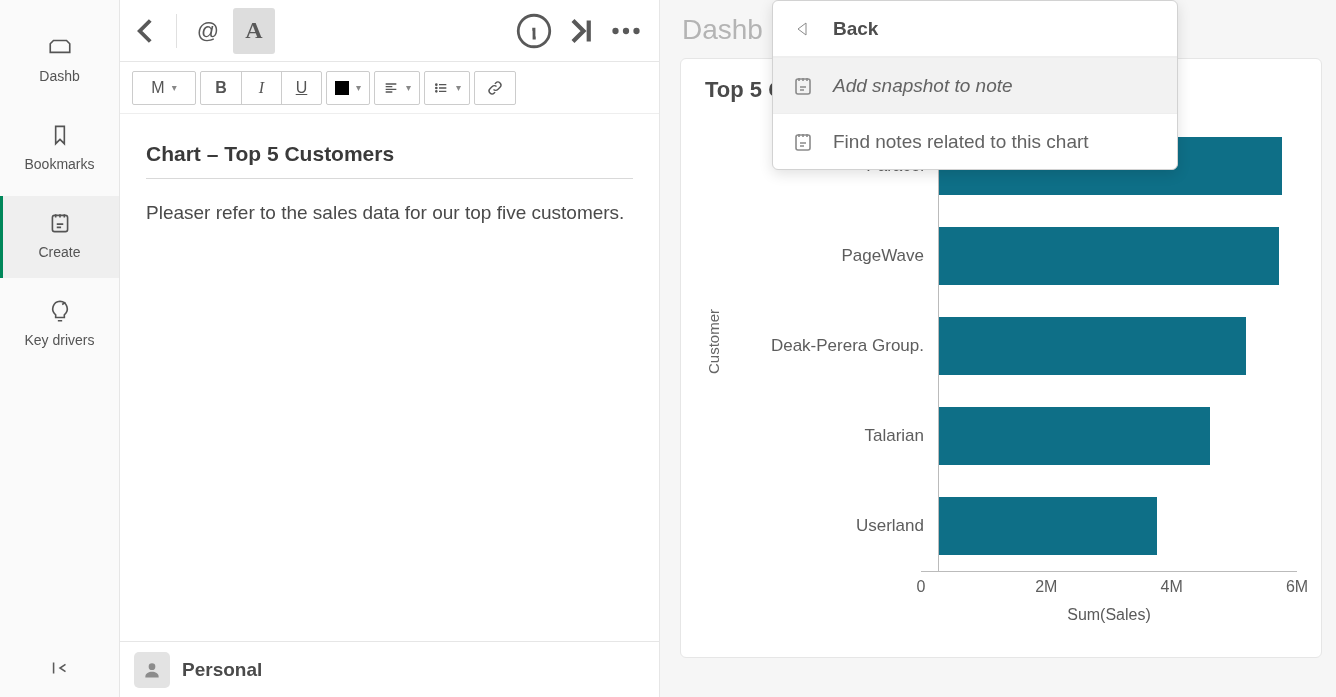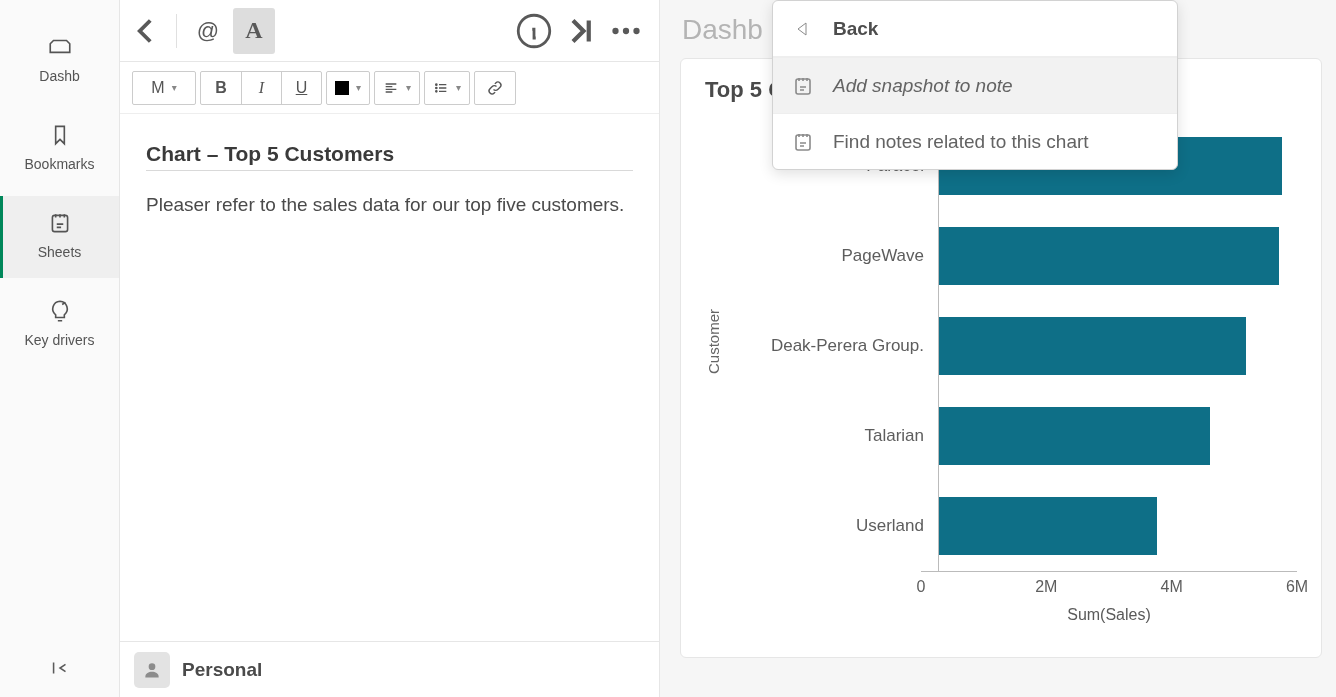--- a/index.html
+++ b/index.html
@@ -136,21 +136,21 @@
 
   .note-body {
     flex: 1;
     padding: 28px 26px;
     overflow: auto;
   }
   .note-title {
     font-size: 21px;
     font-weight: 600;
     color: #3a3a3a;
-    padding-bottom: 4px;
+    padding-bottom: 12px;
     border-bottom: 1px solid #d9d9d9;
     margin-bottom: 20px;
   }
   .note-text {
     font-size: 19px;
     color: #4a4a4a;
     line-height: 1.5;
   }
 
   .note-footer {
@@ -314,21 +314,21 @@
       <svg viewBox="0 0 24 24" stroke-width="1.5">
           <path d="M8 4 H16 V20 L12 16 L8 20 Z"></path>
         </svg>
       <span>Bookmarks</span>
     </div>
     <div class="sidebar-item active">
       <svg viewBox="0 0 24 24" stroke-width="1.5">
           <rect x="5" y="5" width="14" height="15" rx="2"></rect>
           <path d="M8 4v3M12 4v3M16 4v3M9 13h6M9 16h4"></path>
         </svg>
-      <span>Sheets</span>
+      <span>Create</span>
     </div>
     <div class="sidebar-item">
       <svg viewBox="0 0 24 24" stroke-width="1.5">
           <path d="M9 18h6M10 21h4M12 3a7 7 0 0 0-4 12.5V18h8v-2.5A7 7 0 0 0 12 3z"></path>
           <path d="M14 6l3-2"></path>
         </svg>
       <span>Key drivers</span>
     </div>
     <div class="sidebar-bottom">
       <svg viewBox="0 0 24 24" stroke-width="1.7">

